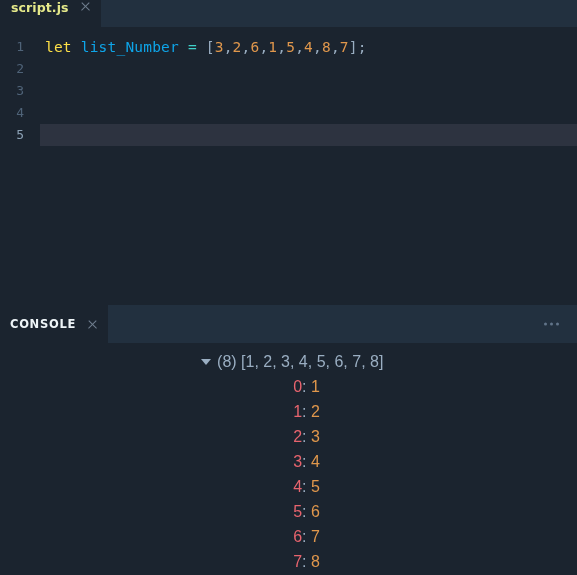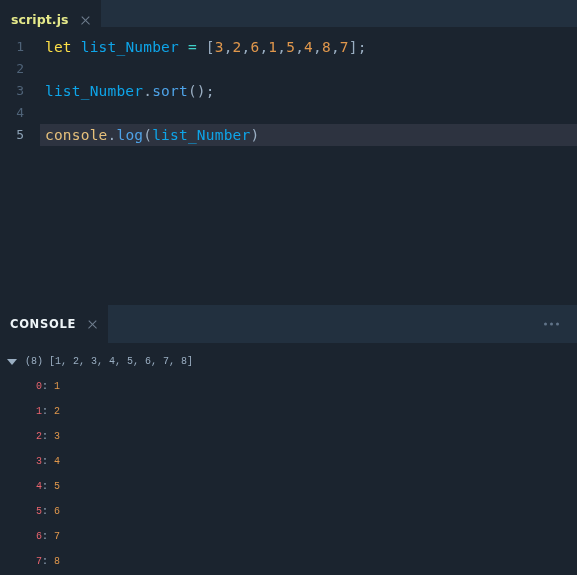--- a/index.html
+++ b/index.html
@@ -27,21 +27,21 @@
   .tabbar {
     height: 27px;
     background: #22303f;
     display: flex;
     align-items: stretch;
     flex: none;
     position: relative;
   }
   .tab {
     display: flex;
-    align-items: flex-end;
+    align-items: flex-start;
     padding: 0 9px 0 11px;
     background: #1b242f;
     height: 27px;
     box-sizing: border-box;
     min-width: 96px;
   }
   .tab-title {
     font-family: "DejaVu Sans", sans-serif;
     font-size: 12.5px;
     font-weight: bold;
@@ -170,23 +170,24 @@
     padding-top: 6px;
     overflow: hidden;
     background: #1b242f;
   }
   .console-row {
     height: 25px;
     line-height: 25px;
     display: flex;
     align-items: center;
     white-space: pre;
-    font-family: Liberation Mono, monospace;
-    font-size: 10px;
+    font-family: Liberation Sans, sans-serif;
+    font-size: 16px;
     padding-left: 5px;
+    justify-content: center;
   }
   .disclosure {
     width: 14px;
     flex: none;
     display: flex;
     align-items: center;
     justify-content: center;
   }
   .disclosure .tri {
     width: 0; height: 0;
@@ -208,23 +209,23 @@
   <div class="tabbar">
     <div class="tab">
       <span class="tab-title">script.js</span>
       <span class="tab-close"></span>
     </div>
   </div>
 
   <div class="editor" id="editor-lines">
       <div class="code-line"><span class="ln">1</span><span class="code-text"><span class="tk-kw">let</span><span class="tk-plain"> </span><span class="tk-var">list_Number</span><span class="tk-plain"> </span><span class="tk-op">=</span><span class="tk-plain"> </span><span class="tk-punct">[</span><span class="tk-num">3</span><span class="tk-punct">,</span><span class="tk-num">2</span><span class="tk-punct">,</span><span class="tk-num">6</span><span class="tk-punct">,</span><span class="tk-num">1</span><span class="tk-punct">,</span><span class="tk-num">5</span><span class="tk-punct">,</span><span class="tk-num">4</span><span class="tk-punct">,</span><span class="tk-num">8</span><span class="tk-punct">,</span><span class="tk-num">7</span><span class="tk-punct">]</span><span class="tk-punct">;</span></span></div>
       <div class="code-line"><span class="ln">2</span><span class="code-text"></span></div>
-      <div class="code-line"><span class="ln">3</span><span class="code-text"><span class="tk-var">list_Number</span><span class="tk-punct">.</span><span class="tk-fn">sort</span><span class="tk-punct">(</span><span class="tk-punct">)</span><span class="tk-punct">;</span></span></div>
+      <div class="code-line"><span class="ln">3</span></div>
       <div class="code-line"><span class="ln">4</span><span class="code-text"></span></div>
-      <div class="code-line active"><span class="ln">5</span><span class="code-text"><span class="tk-obj">console</span><span class="tk-punct">.</span><span class="tk-fn">log</span><span class="tk-punct">(</span><span class="tk-var">list_Number</span><span class="tk-punct">)</span></span></div>
+      <div class="code-line active"><span class="ln">5</span></div>
     </div>
 
   <div class="console-panel">
     <div class="console-tabbar">
       <div class="console-tab">
         <span class="console-tab-title">CONSOLE</span>
         <span class="tab-close"></span>
       </div>
       <div class="console-more">
         <i></i>

